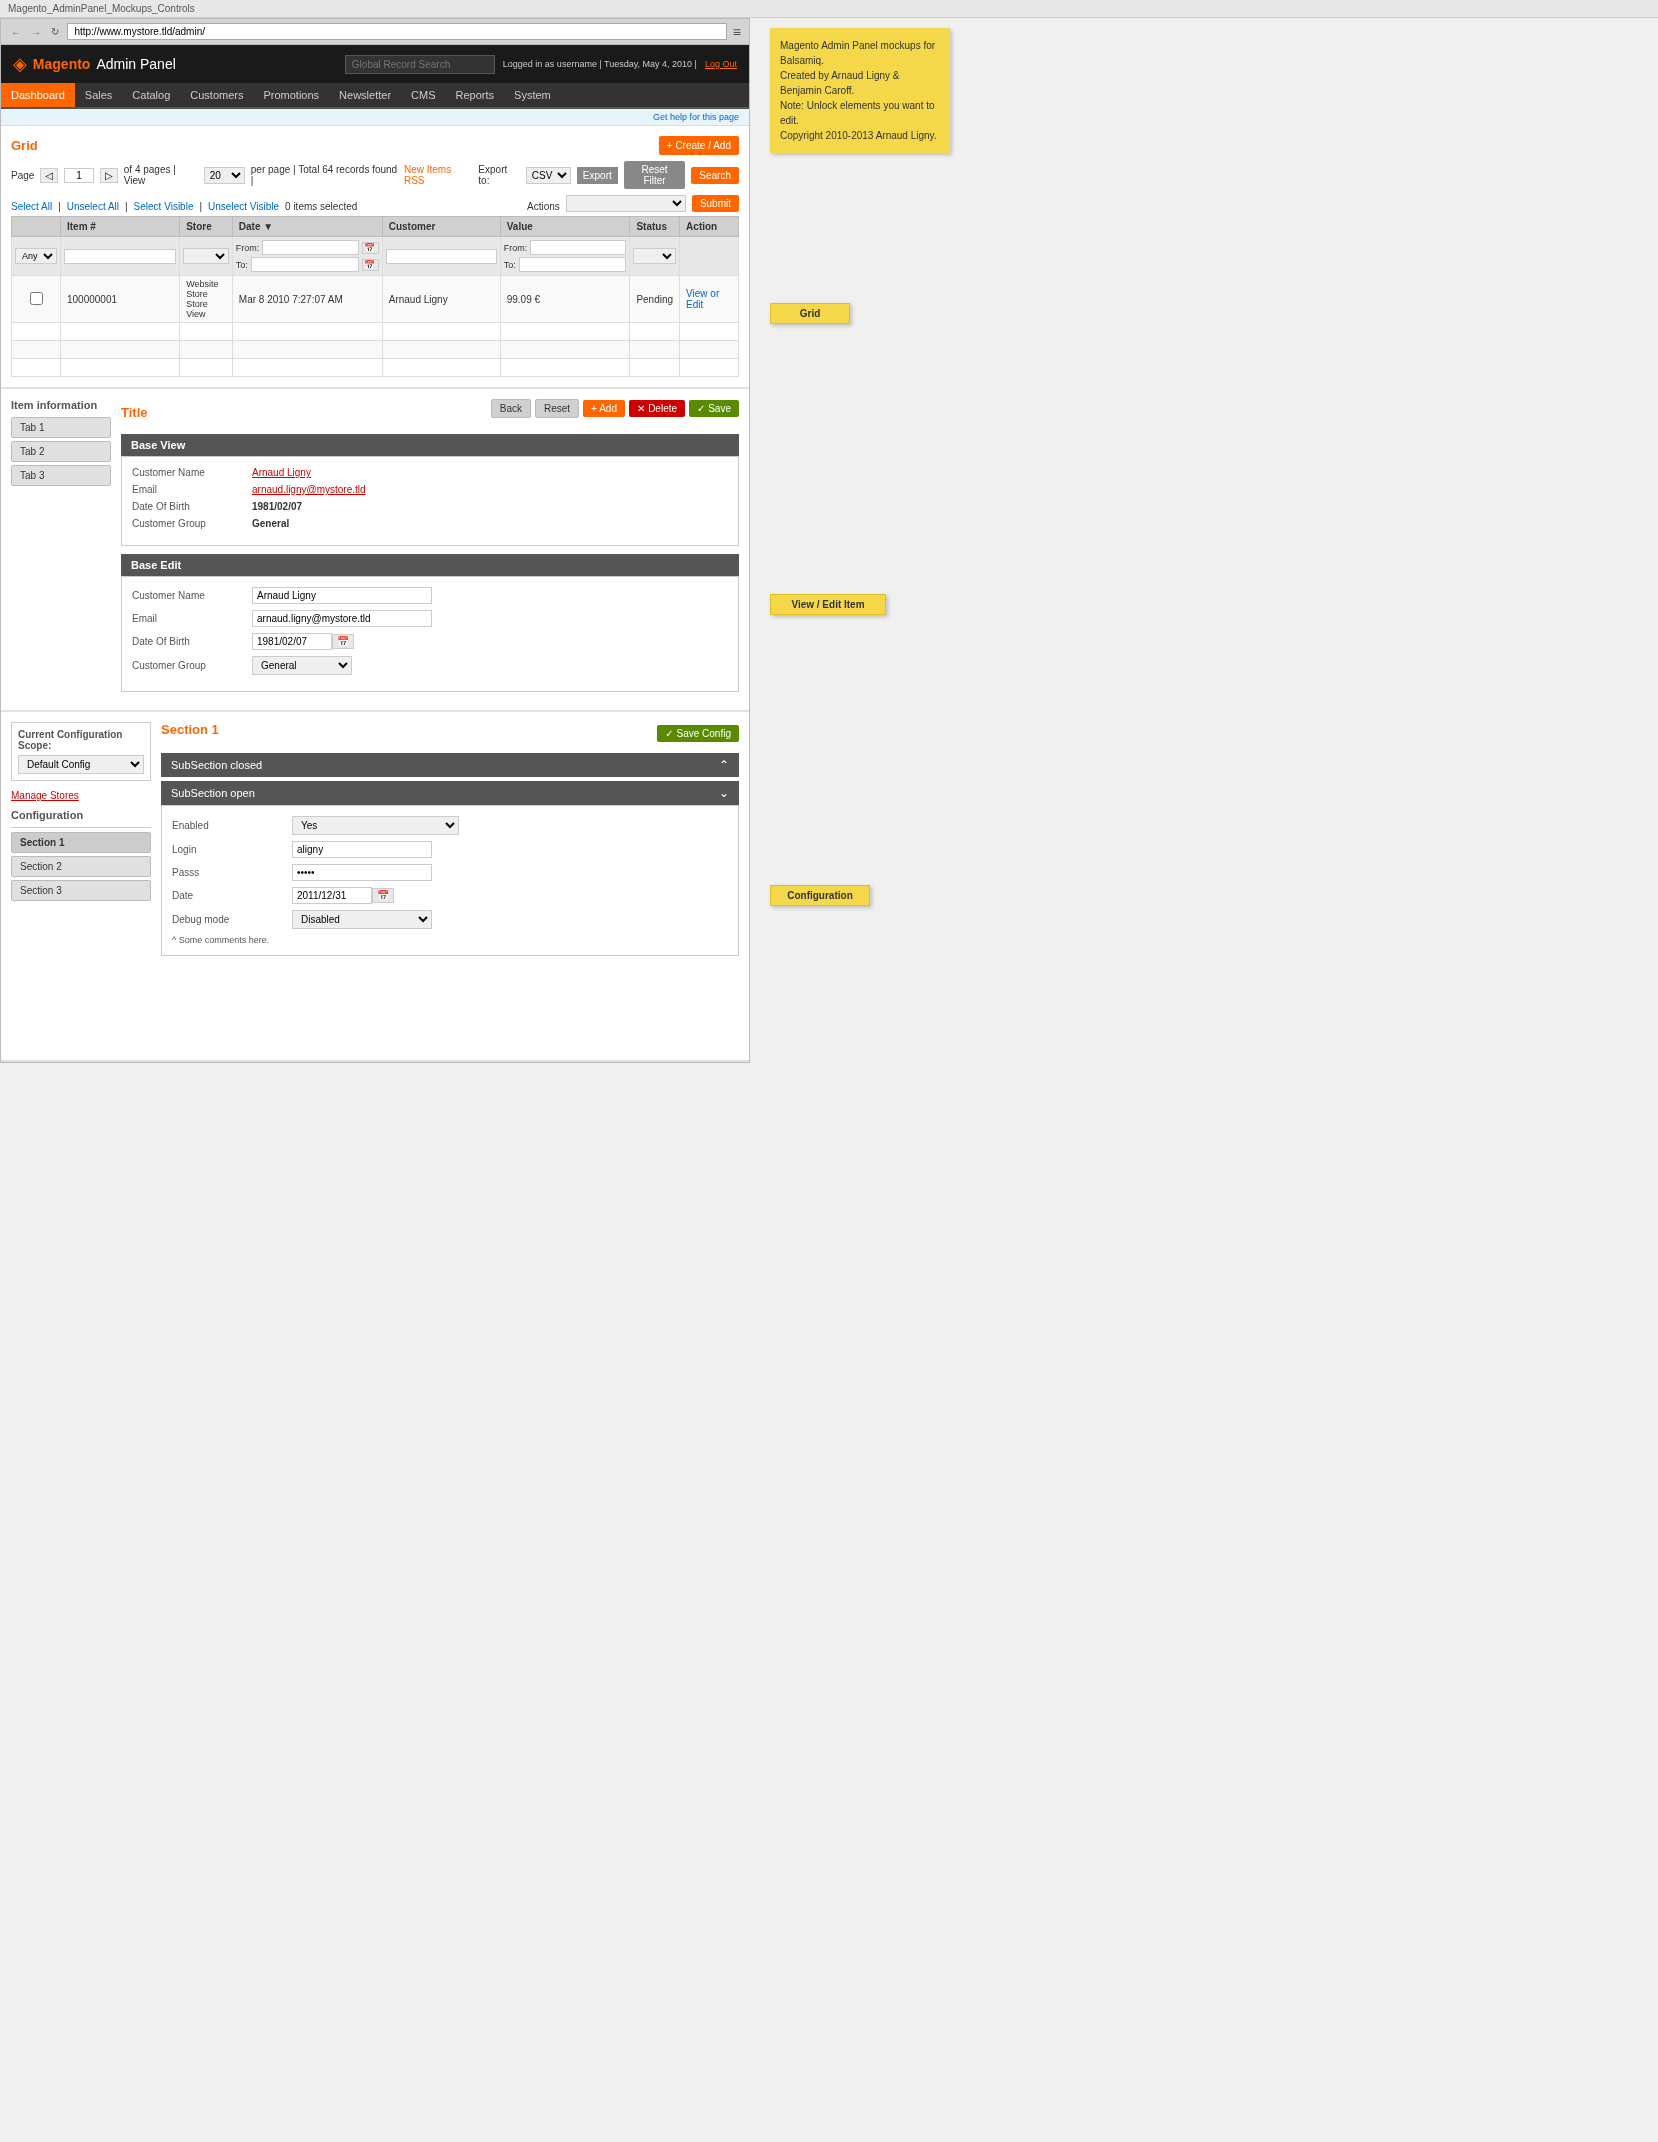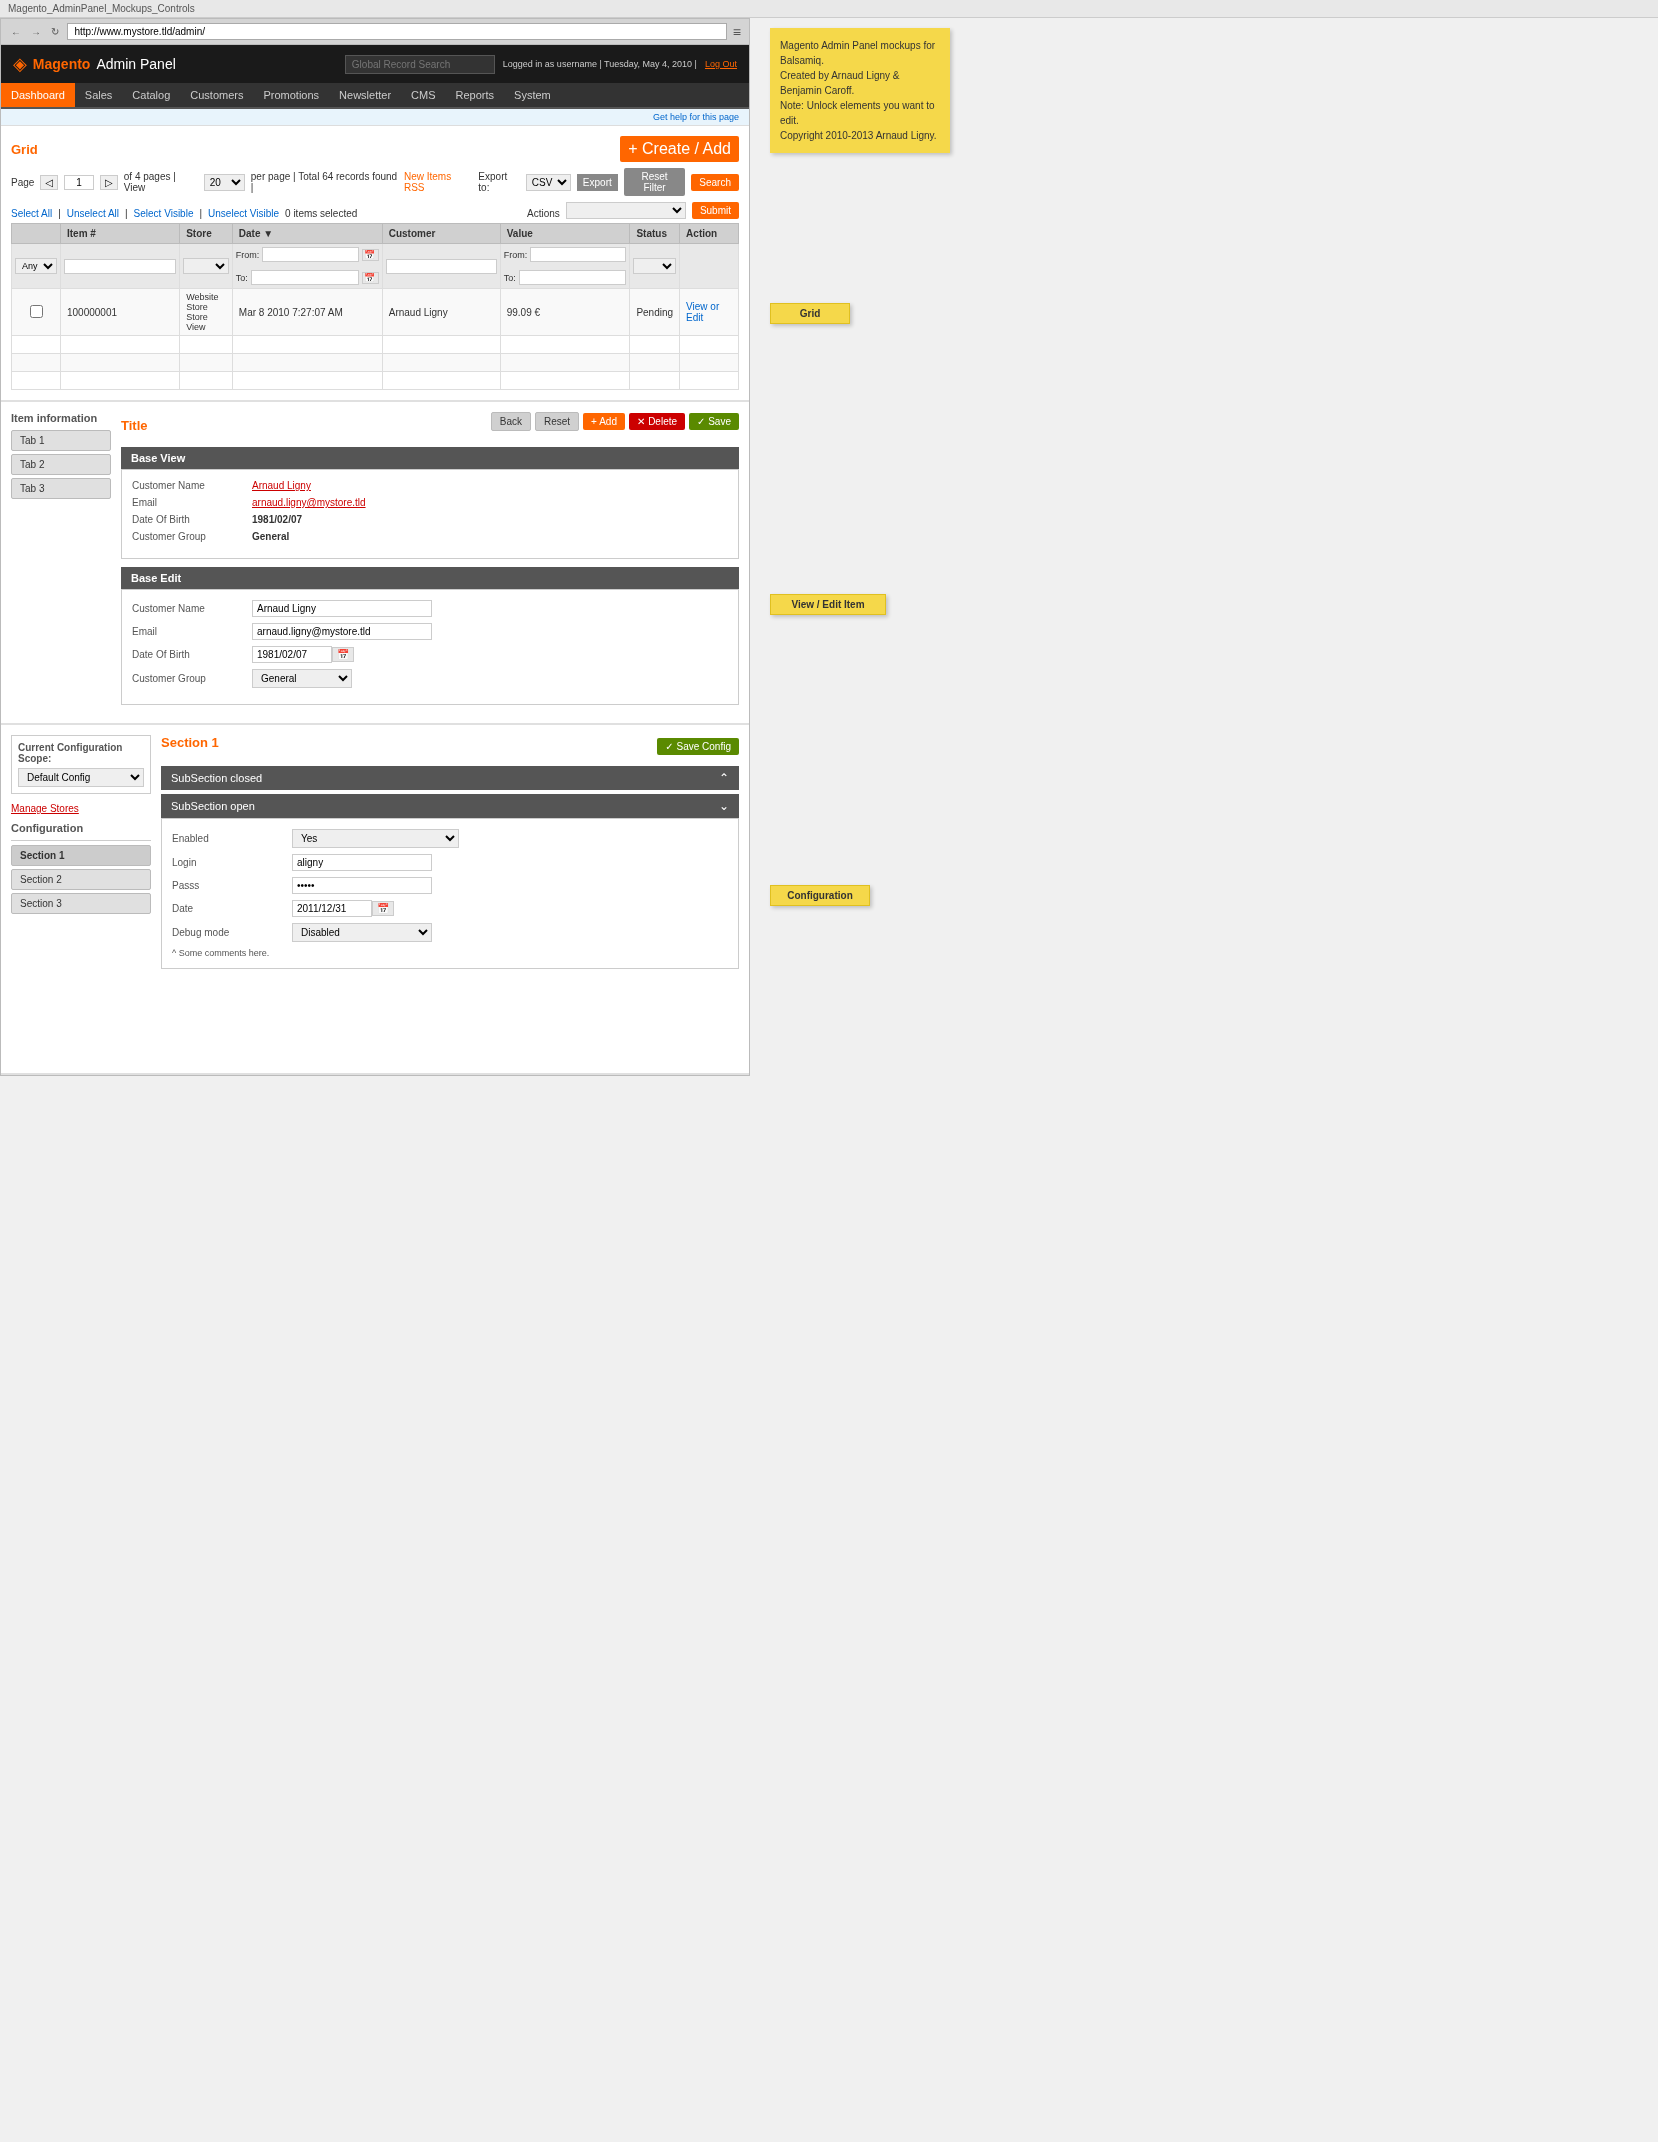--- a/index.html
+++ b/index.html
@@ -34,21 +34,21 @@
     .nav-item.active { background: #f60; color: white; border-radius: 0; }
     .help-bar { background: #e8f4fc; padding: 3px 10px; font-size: 9px; color: #555; text-align: right; border-bottom: 1px solid #ddd; }
 
     
     .section-wrapper { padding: 10px; border-bottom: 2px solid #e0e0e0; }
     .section-title { color: #f60; font-size: 13px; font-weight: bold; margin-bottom: 8px; }
 
     
     .grid-toolbar { display: flex; justify-content: space-between; align-items: center; margin-bottom: 6px; }
     .grid-title { color: #f60; font-size: 13px; font-weight: bold; }
-    .create-btn { background: #f60; color: white; border: none; padding: 4px 8px; font-size: 16px; cursor: pointer; border-radius: 2px; }
+    .create-btn { background: #f60; color: white; border: none; padding: 4px 8px; font-size: 10px; cursor: pointer; border-radius: 2px; }
 
     .grid-controls { display: flex; align-items: center; gap: 6px; margin-bottom: 6px; font-size: 10px; }
     .grid-controls select { border: 1px solid #ccc; padding: 1px 4px; font-size: 10px; }
     .rss-link { color: #f60; font-size: 10px; text-decoration: none; }
     .export-btn { background: #888; color: white; border: none; padding: 3px 6px; font-size: 10px; cursor: pointer; }
     .reset-btn { background: #888; color: white; border: none; padding: 3px 6px; font-size: 10px; cursor: pointer; border-radius: 2px; }
     .search-btn { background: #f60; color: white; border: none; padding: 3px 8px; font-size: 10px; cursor: pointer; border-radius: 2px; }
 
     .actions-bar { display: flex; align-items: flex-end; gap: 6px; margin-bottom: 4px; font-size: 10px; }
     .actions-bar a { color: #0066cc; text-decoration: none; }
@@ -110,21 +110,21 @@
     .subsection-body { border: 1px solid #ccc; padding: 10px; margin-bottom: 14px; }
     .chevron { font-size: 12px; }
 
     
     .sticky-note { background: #f5d84a; padding: 10px; width: 180px; font-size: 10px; line-height: 1.5; box-shadow: 2px 2px 4px rgba(0,0,0,0.2); }
     .sticky-note-label { background: #f5d84a; border: 1px solid #e0c020; padding: 4px 8px; font-size: 10px; font-weight: bold; text-align: center; width: 80px; box-shadow: 2px 2px 4px rgba(0,0,0,0.2); }
 
     .checkbox-cell { text-align: center; }
     input[type="checkbox"] { cursor: pointer; }
 
-    .from-to { display: flex; flex-direction: column; gap: 8px; font-size: 9px; }
+    .from-to { display: flex; flex-direction: column; gap: 2px; font-size: 9px; }
     .from-to-row { display: flex; align-items: center; gap: 3px; }
     .from-to-input { border: 1px solid #ccc; padding: 1px 2px; font-size: 9px; width: 55px; }
     .cal-sm { font-size: 9px; border: 1px solid #ccc; background: #e8e8e8; padding: 0 2px; cursor: pointer; }
 
     .comment-text { font-size: 9px; color: #555; margin-top: 4px; }
   </style>
 </head>
 <body>
 
 <div class="window-bar">

